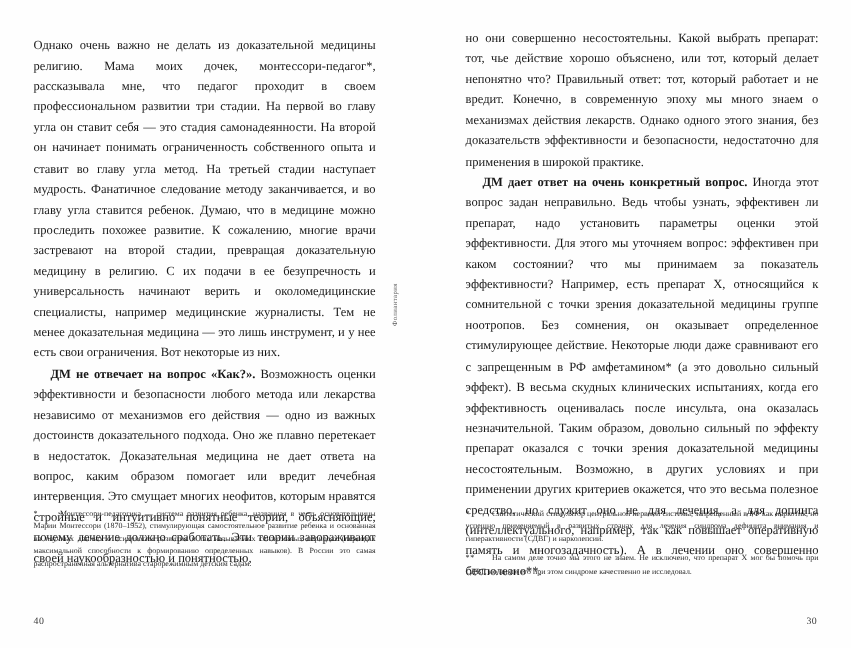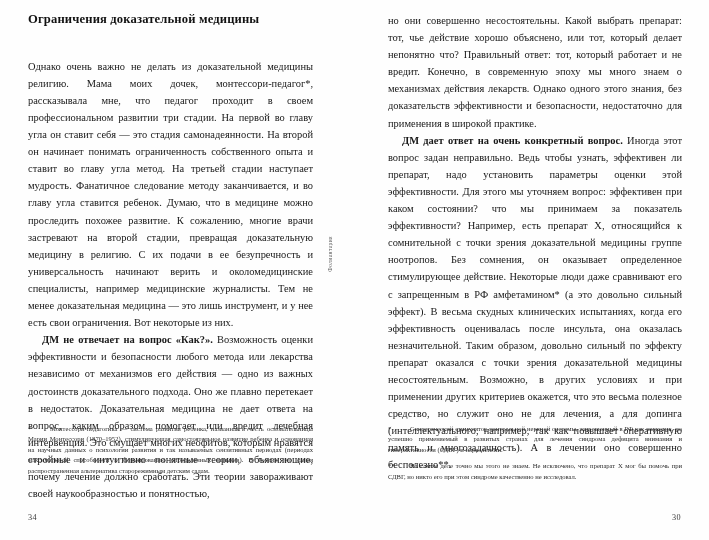--- a/index.html
+++ b/index.html
@@ -60,21 +60,21 @@
     text-justify: inter-word;
     color: #181818;
     hyphens: manual;
   }
   .body-text.first { margin-top: 30px; }
   .body-text.indent { text-indent: 14px; }
 
   .lead-bold { font-weight: bold; }
 
   
-  .right-start { padding-top: 12px; }
+  .right-start { padding-top: 24px; }
 
   
   .footnotes {
     position: absolute;
     font-size: 6.6px;
     line-height: 10.4px;
     color: #2b2b2b;
     text-align: justify;
   }
   .page-left .footnotes  { left: 28px; width: 285px; top: 424px; }
@@ -120,34 +120,33 @@
   .running-head-left  { left: 327px; top: 236px; }
 </style>
 </head>
 <body>
 
 <div class="spread">
 
   <div class="page page-left">
 
     <div class="textblock">
-      <h1 class="chapter-heading">Ограничения доказательной медицины</h1>
 
       <p class="body-text first">Однако очень важно не делать из доказательной медицины религию. Мама моих дочек, монтессори-педагог*, рассказывала мне, что педагог проходит в своем профессиональном развитии три стадии. На первой во главу угла он ставит себя — это стадия самонадеянности. На второй он начинает понимать ограниченность собственного опыта и ставит во главу угла метод. На третьей стадии наступает мудрость. Фанатичное следование методу заканчивается, и во главу угла ставится ребенок. Думаю, что в медицине можно проследить похожее развитие. К сожалению, многие врачи застревают на второй стадии, превращая доказательную медицину в религию. С их подачи в ее безупречность и универсальность начинают верить и околомедицинские специалисты, например медицинские журналисты. Тем не менее доказательная медицина — это лишь инструмент, и у нее есть свои ограничения. Вот некоторые из них.</p>
 
       <p class="body-text indent"><span class="lead-bold">ДМ не отвечает на вопрос «Как?».</span><span> Возможность оценки эффективности и безопасности любого метода или лекарства независимо от механизмов его действия — одно из важных достоинств доказательного подхода. Оно же плавно перетекает в недостаток. Доказательная медицина не дает ответа на вопрос, каким образом помогает или вредит лечебная интервенция. Это смущает многих неофитов, которым нравятся стройные и интуитивно понятные теории, объясняющие, почему лечение должно сработать. Эти теории завораживают своей наукообразностью и понятностью,</span></p>
     </div>
 
     <div class="footnotes">
       <p class="footnote"><span class="fn-marker">*</span><span class="fn-body">Монтессори-педагогика — система развития ребенка, названная в честь основательницы Марии Монтессори (1870–1952), стимулирующая самостоятельное развитие ребенка и основанная на научных данных о психологии развития и так называемых сензитивных периодах (периодах максимальной способности к формированию определенных навыков). В России это самая распространенная альтернатива старорежимным детским садам.</span></p>
     </div>
 
     <div class="running-head running-head-left">Фолиантария</div>
 
-    <div class="folio folio-left">34</div>
+    <div class="folio folio-left">40</div>
   </div>
 
   <div class="page page-right">
 
     <div class="textblock right-start">
       <p class="body-text">но они совершенно несостоятельны. Какой выбрать препарат: тот, чье действие хорошо объяснено, или тот, который делает непонятно что? Правильный ответ: тот, который работает и не вредит. Конечно, в современную эпоху мы много знаем о механизмах действия лекарств. Однако одного этого знания, без доказательств эффективности и безопасности, недостаточно для применения в широкой практике.</p>
 
       <p class="body-text indent"><span class="lead-bold">ДМ дает ответ на очень конкретный вопрос.</span><span> Иногда этот вопрос задан неправильно. Ведь чтобы узнать, эффективен ли препарат, надо установить параметры оценки этой эффективности. Для этого мы уточняем вопрос: эффективен при каком состоянии? что мы принимаем за показатель эффективности? Например, есть препарат X, относящийся к сомнительной с точки зрения доказательной медицины группе ноотропов. Без сомнения, он оказывает определенное стимулирующее действие. Некоторые люди даже сравнивают его с запрещенным в РФ амфетамином* (а это довольно сильный эффект). В весьма скудных клинических испытаниях, когда его эффективность оценивалась после инсульта, она оказалась незначительной. Таким образом, довольно сильный по эффекту препарат оказался с точки зрения доказательной медицины несостоятельным. Возможно, в других условиях и при применении других критериев окажется, что это весьма полезное средство, но служит оно не для лечения, а для допинга (интеллектуального, например, так как повышает оперативную память и многозадачность). А в лечении оно совершенно бесполезно**.</span></p>
     </div>
 

